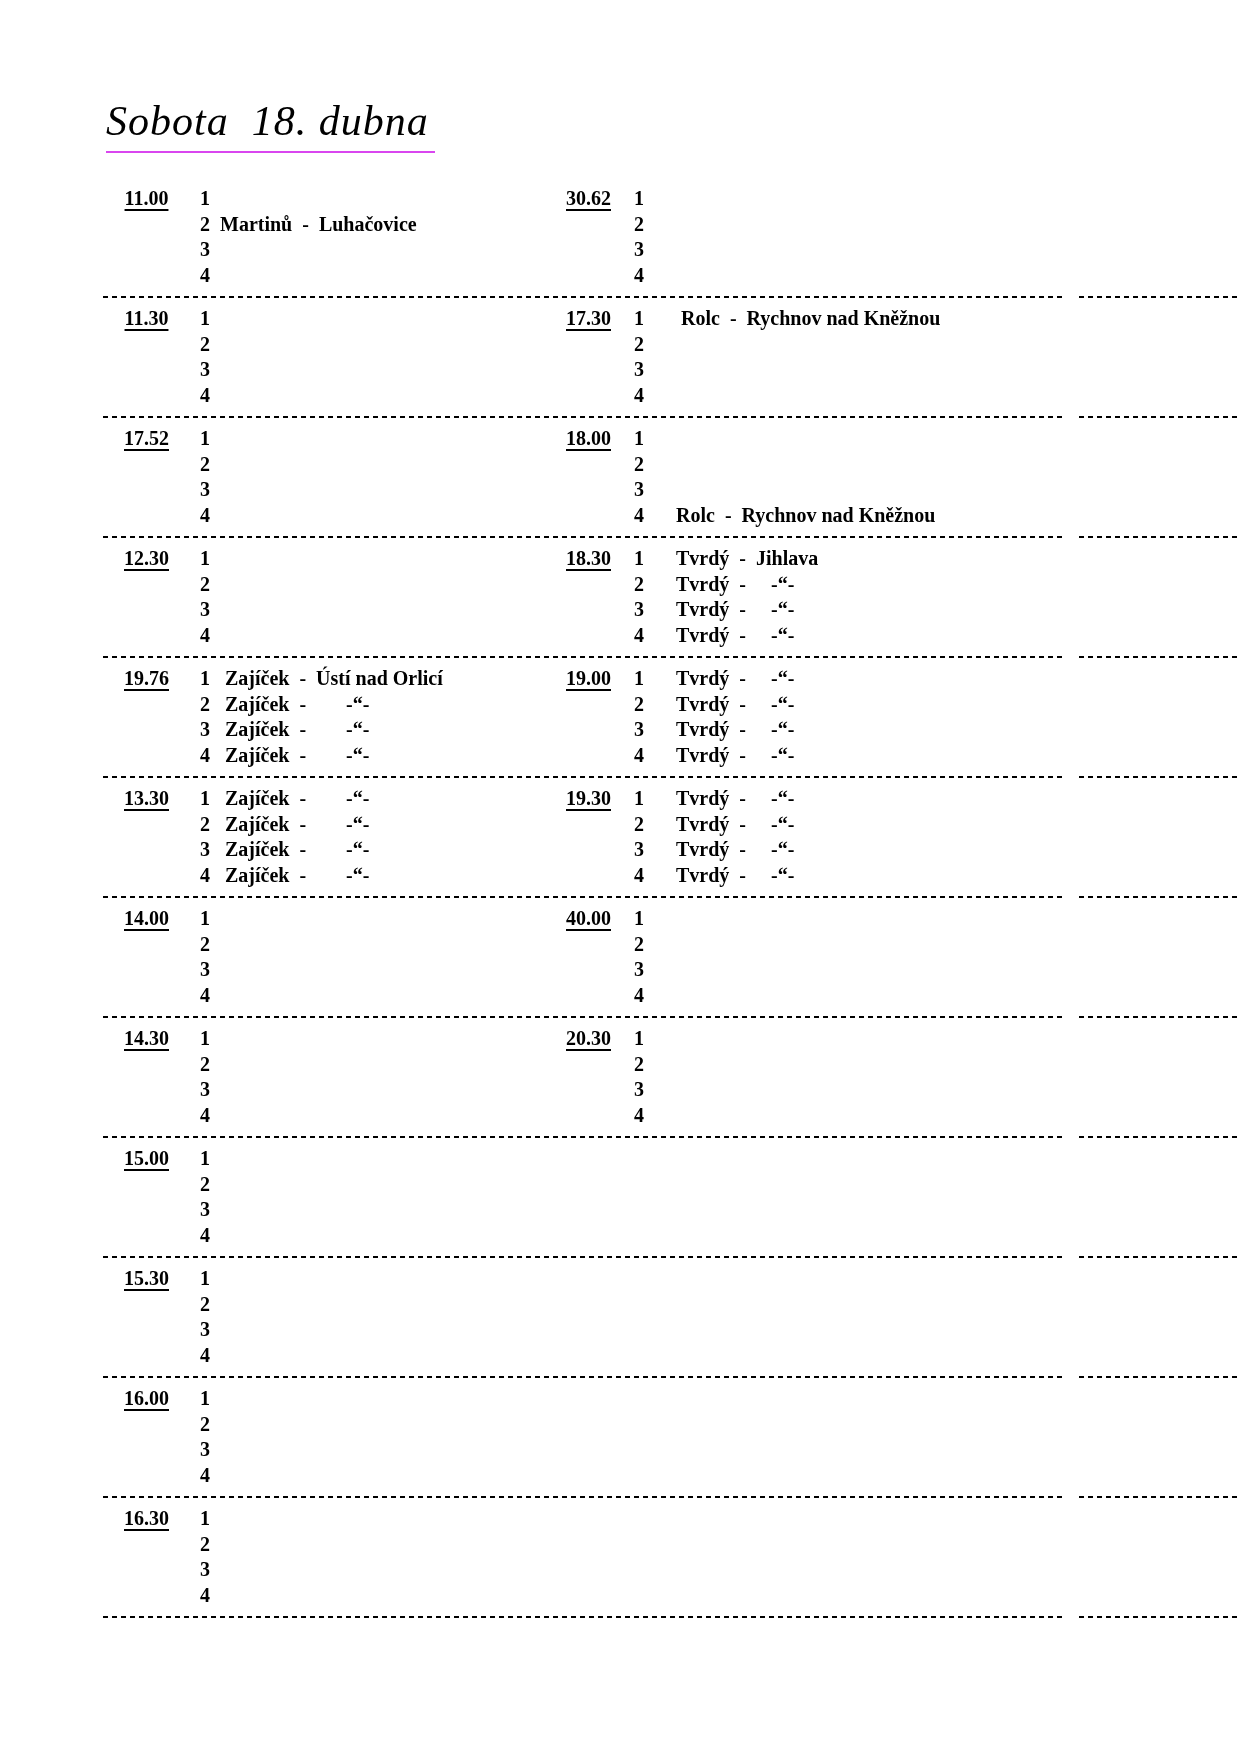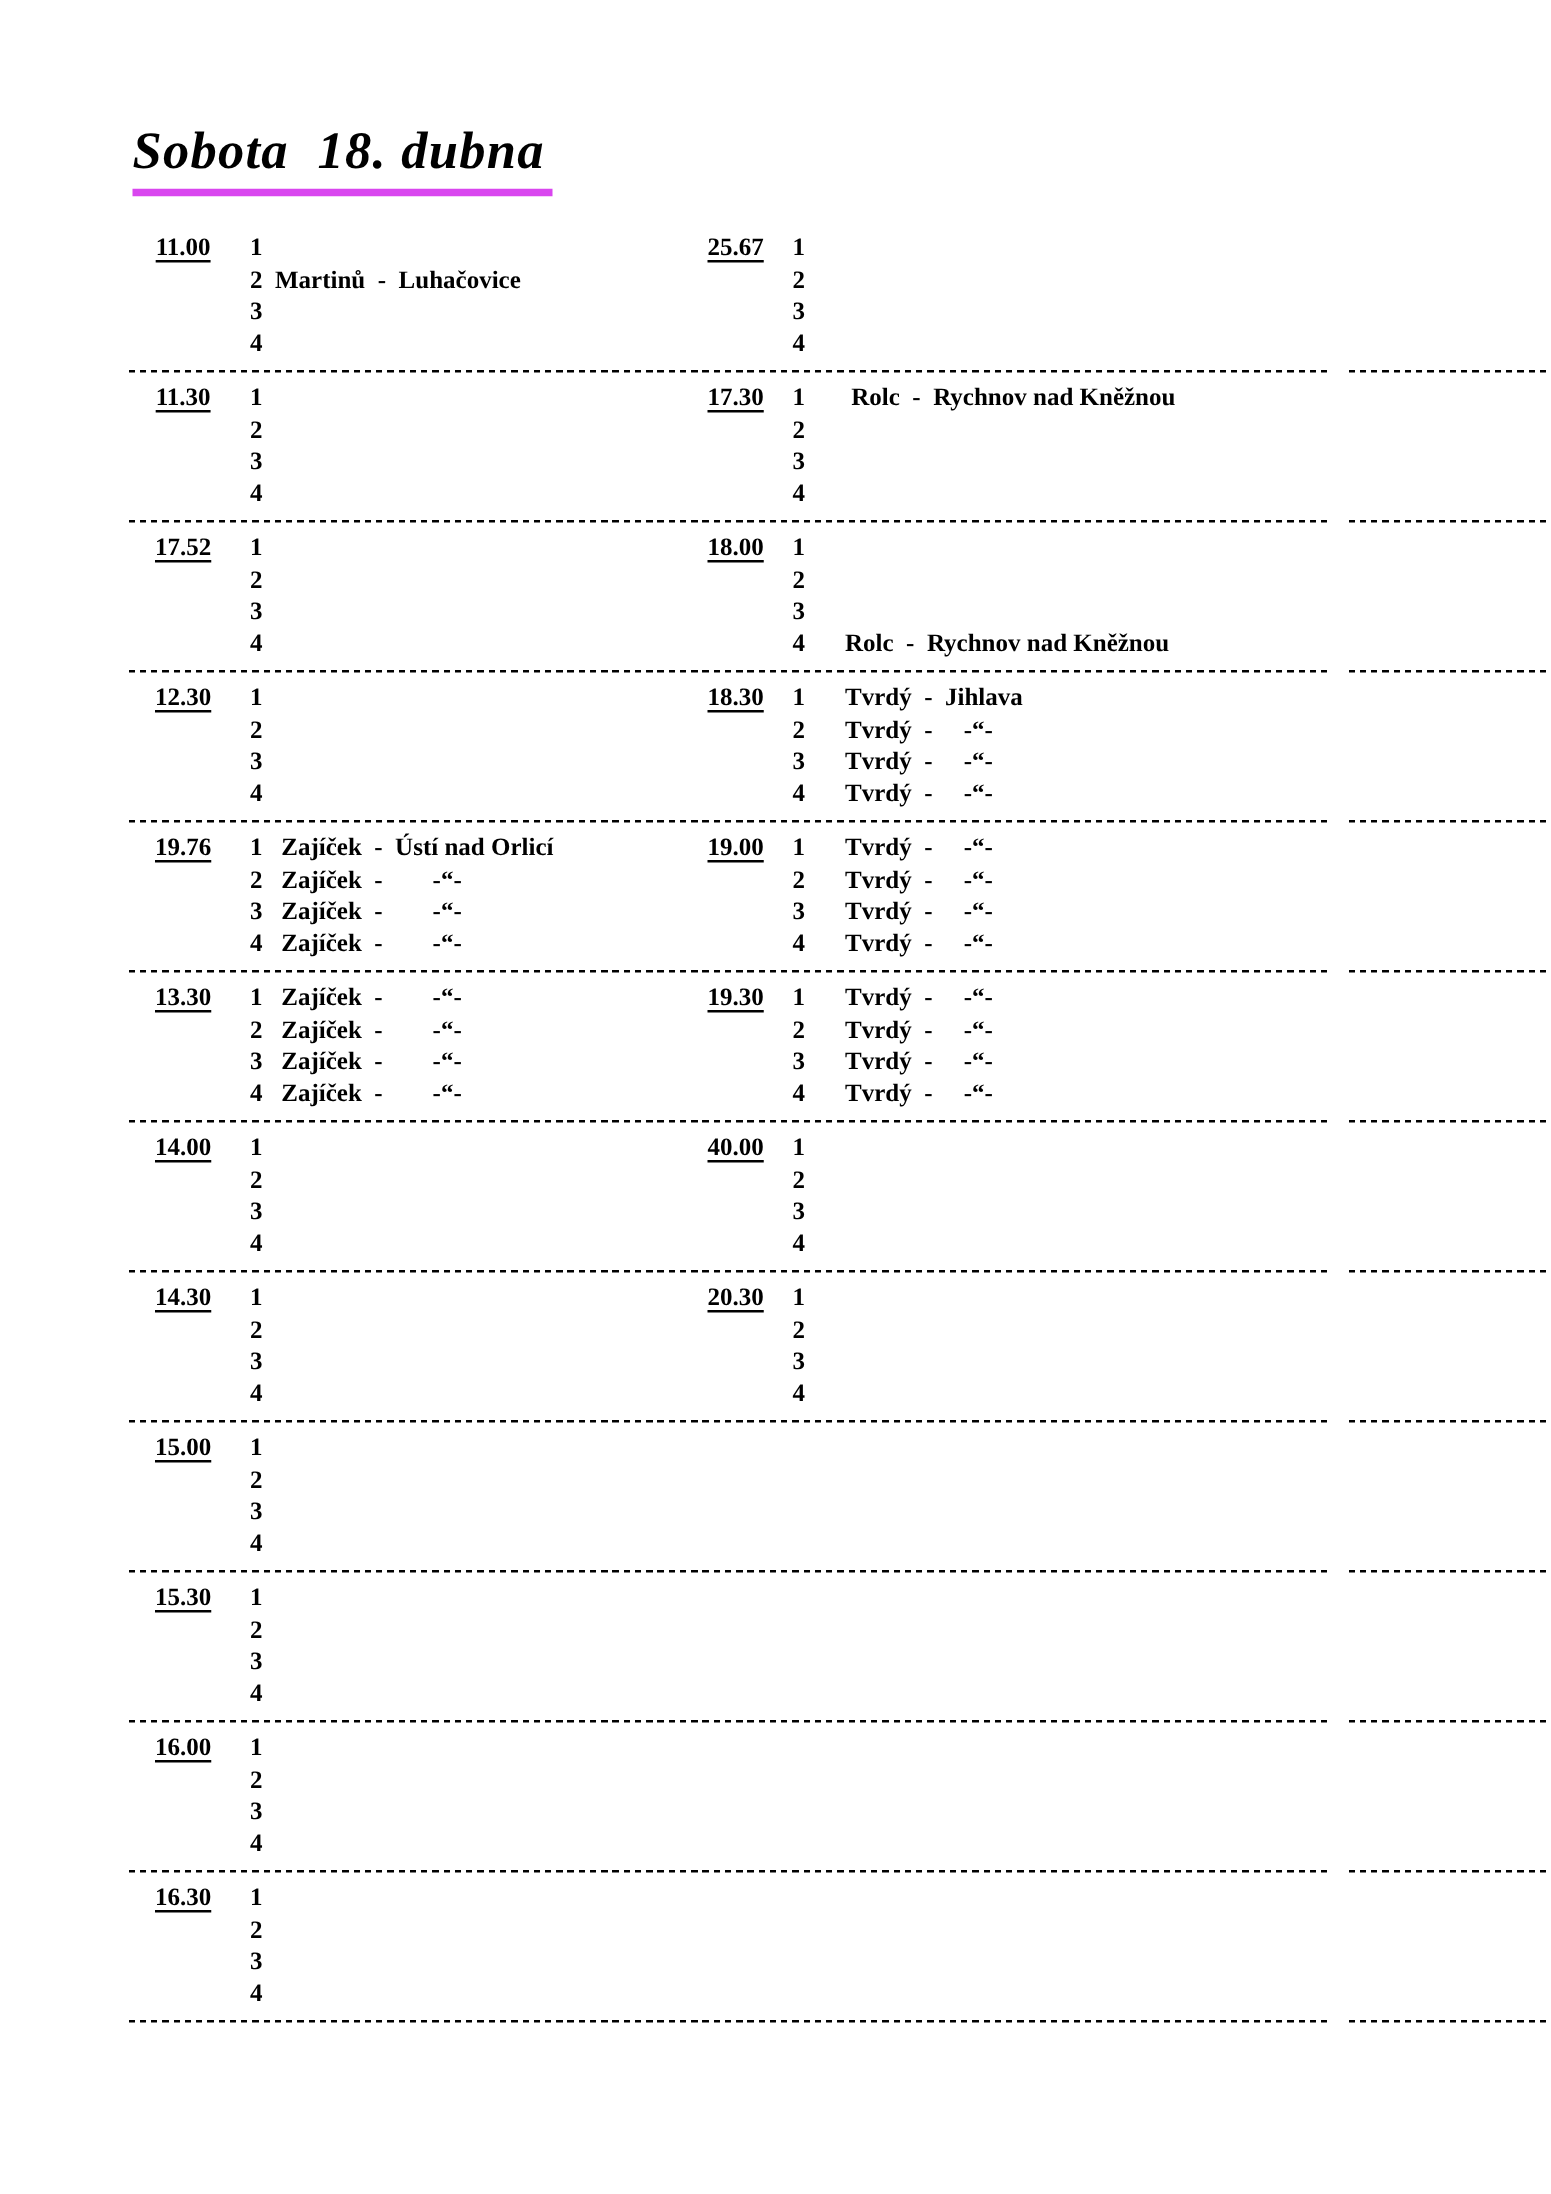--- a/index.html
+++ b/index.html
@@ -6,23 +6,23 @@
   .page{
     position:relative;
     width:1241px;height:1755px;
     background:#ffffff;color:#000;
     font-family:"Liberation Serif","DejaVu Serif",serif;
     font-weight:bold;
     overflow:hidden;
   }
   .title{
     position:absolute;left:106px;top:98px;
-    font-size:42px;font-style:italic;font-weight:bold;
+    font-size:42px;font-style:italic;font-weight:normal;
     white-space:pre;letter-spacing:1px;
-    border-bottom:6px solid #d946ef;
+    border-bottom:2px solid #d946ef;
     padding:0 6px 7px 0;
     line-height:1.1;
   }
   .content{position:absolute;left:103px;top:186px;width:1139px;}
   .row{display:flex;height:102px;}
   .slot{display:flex;align-items:flex-start;}
   .slot.left{width:463px;text-align:center;}
   .slot.right{flex:1;}
   .time-col{flex:0 0 auto;}
   .slot.left  .time-col{width:87px;}
@@ -72,21 +72,21 @@
           <span class="entry"></span>
         </div>
         <div class="line">
           <span class="num">4</span>
           <span class="entry"></span>
         </div>
       </div>
     </div>
     <div class="slot right">
       <div class="time-col">
-        <span class="time">25.67</span>
+        <span class="time">30.62</span>
       </div>
       <div class="lines">
         <div class="line">
           <span class="num">1</span>
           <span class="entry"></span>
         </div>
         <div class="line">
           <span class="num">2</span>
           <span class="entry"></span>
         </div>

